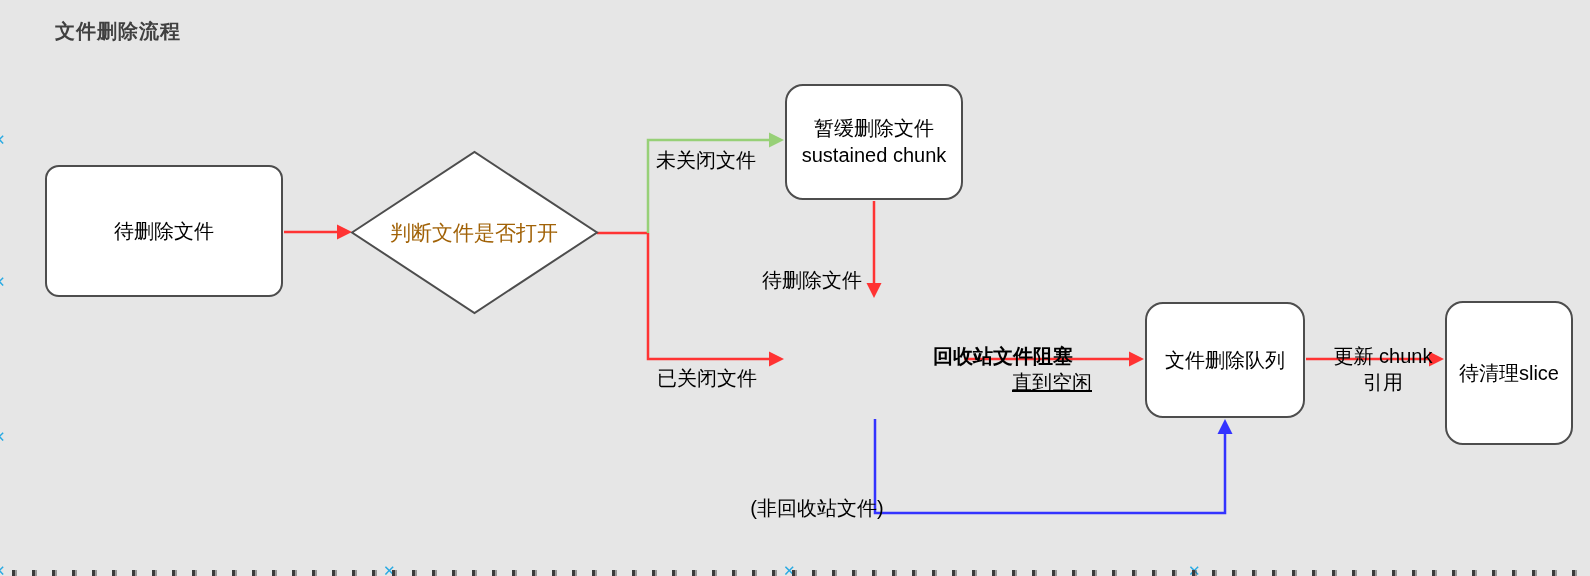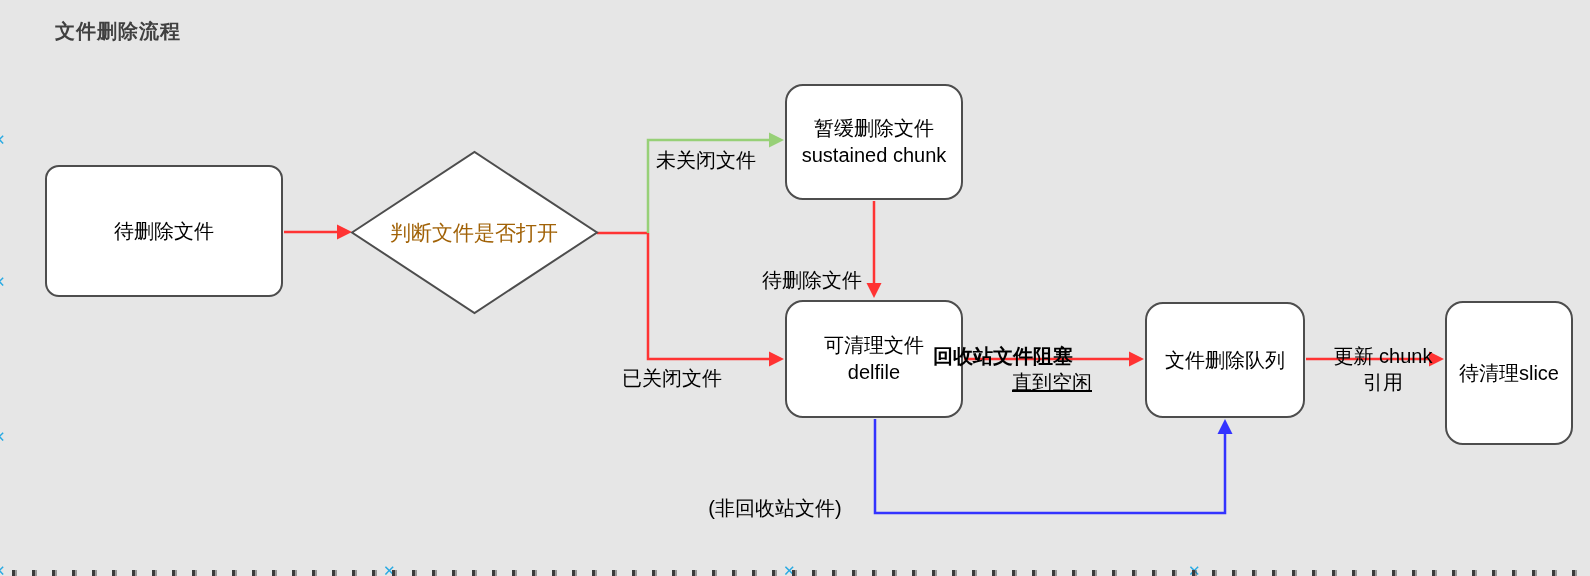--- a/index.html
+++ b/index.html
@@ -22,27 +22,27 @@
 
   #decision-label{position:absolute;left:474px;top:233px;transform:translate(-50%,-50%);
         font-size:21px;color:#a16207;white-space:nowrap;}
 
   svg.wires{position:absolute;left:0;top:0;width:1590px;height:576px;}
 
   .edge-label{position:absolute;transform:translateX(-50%);font-size:20px;color:#000;
         white-space:nowrap;line-height:25px;text-align:center;margin-top:40px;}
   #lbl-not-closed{left:706px;top:108px;}
   #lbl-session-closed{left:812px;top:228px;}
-  #lbl-closed{left:672px;top:326px;}
+  #lbl-closed{left:707px;top:326px;}
   #lbl-trash1{left:1003px;top:304px;font-weight:bold;}
   #lbl-trash2{left:1052px;top:330px;text-decoration:underline;}
   #lbl-chunk1{left:1383px;top:304px;}
   #lbl-chunk2{left:1383px;top:330px;}
   #lbl-overflow1{left:777px;top:434px;}
-  #lbl-overflow2{left:775px;top:456px;text-align:center;}
+  #lbl-overflow2{left:817px;top:456px;text-align:center;}
   #lbl-task{left:1048px;top:483px;}
 
   .guide-cross{position:absolute;color:#29aae3;font-size:15px;font-weight:bold;line-height:15px;}
   .gc-l1{left:-7px;top:132px;}
   .gc-l2{left:-7px;top:274px;}
   .gc-l3{left:-7px;top:429px;}
   .gc-b0{left:-7px;top:563px;}
   .gc-b1{left:383px;top:563px;}
   .gc-b2{left:783px;top:563px;}
   .gc-b3{left:1188px;top:563px;}
@@ -111,24 +111,20 @@
     <div class="l1">待删除文件</div>
   </div>
 
   <div id="decision-label">判断文件是否打开</div>
 
   <div class="node" id="node-sustained">
     <div class="l1">暂缓删除文件</div>
     <div class="l1">sustained chunk</div>
   </div>
 
-  <div class="node" id="node-delfile">
-    <div class="l1">可清理文件</div>
-    <div class="l1">delfile</div>
-  </div>
 
   <div class="node" id="node-queue">
     <div class="l1">文件删除队列</div>
   </div>
 
   <div class="node" id="node-slice">
     <div class="l1">待清理slice</div>
   </div>
 
   <div class="edge-label" id="lbl-not-closed">未关闭文件</div>

